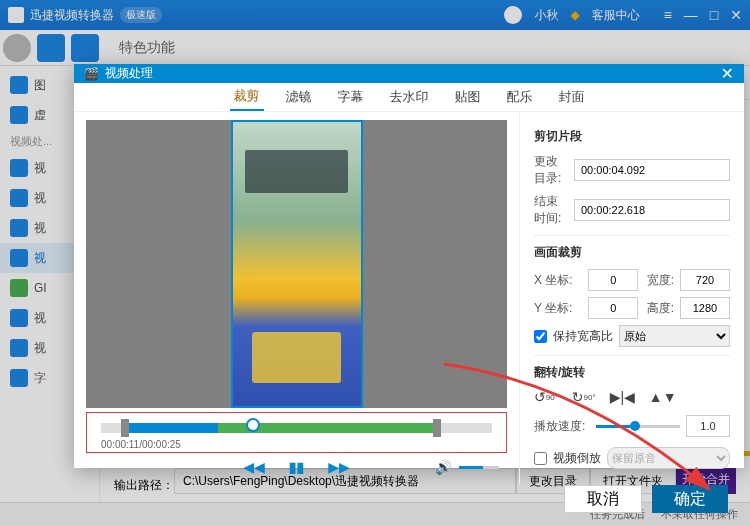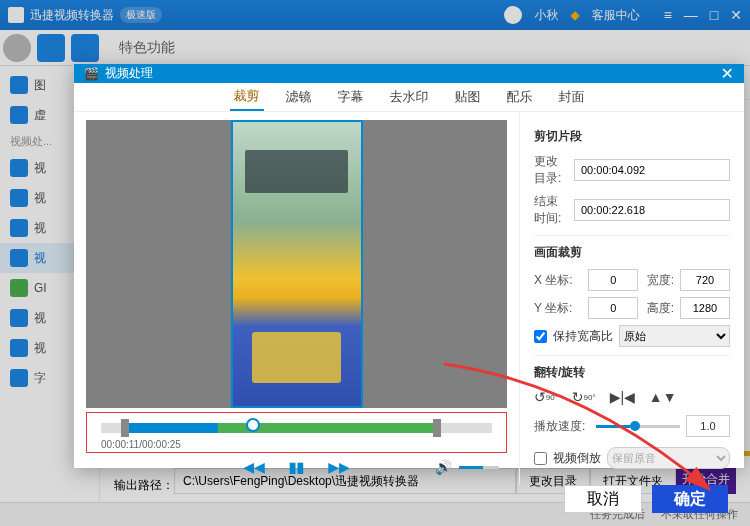--- a/index.html
+++ b/index.html
@@ -86,21 +86,21 @@
 .rotate-icons span { cursor: pointer; position: relative; display: inline-flex; align-items: center; }
 
 .speed-row { display: flex; align-items: center; gap: 8px; }
 .speed-row .slider { flex: 1; height: 3px; background: #ccc; position: relative; }
 .speed-row .slider::before { content:""; position:absolute; left:0; width:40%; height:100%; background:#0288d1; }
 .speed-row .slider::after { content:""; position:absolute; left:40%; top:-4px; width:10px; height:10px; background:#0288d1; border-radius:50%; }
 .speed-row .val { width: 44px; height: 22px; border: 1px solid #ccc; display: flex; align-items: center; justify-content: center; font-size: 11px; }
 
 .modal-footer { height: 44px; display: flex; align-items: center; justify-content: flex-end; gap: 10px; padding: 0 16px; }
 .modal-footer button { height: 28px; padding: 0 22px; border: 1px solid #ccc; background: white; font-size: 16px; cursor: pointer; }
-.modal-footer button.primary { background: #1d4ed8; color: white; border: none; font-weight: bold; }
+.modal-footer button.primary { background: #0369a1; color: white; border: none; }
 
 .red-arrow { position: absolute; left: 350px; top: 280px; width: 320px; height: 160px; pointer-events: none; }
 </style>
 </head>
 <body>
 
 <div class="titlebar">
   <div class="app-icon"></div>
   <span class="app-title">迅捷视频转换器</span>
   <span class="badge">极速版</span>

